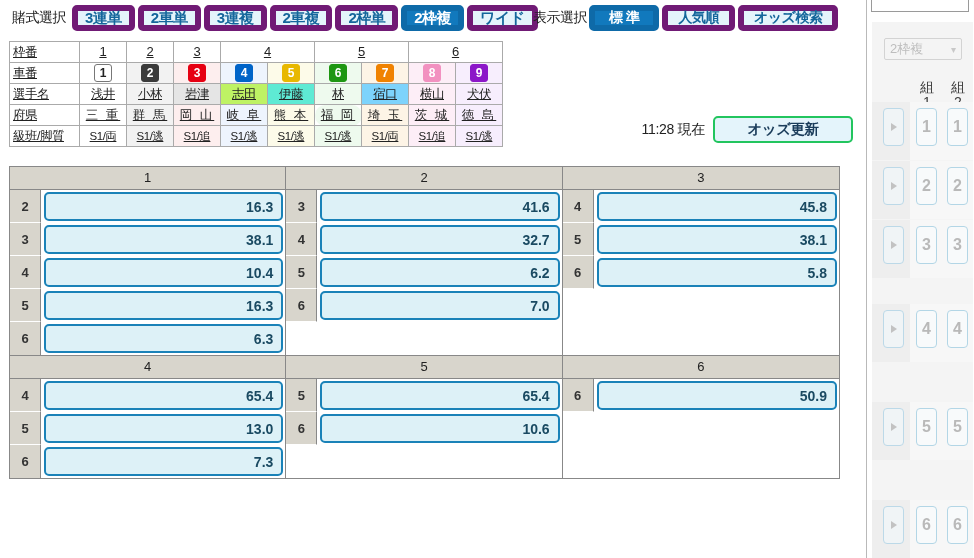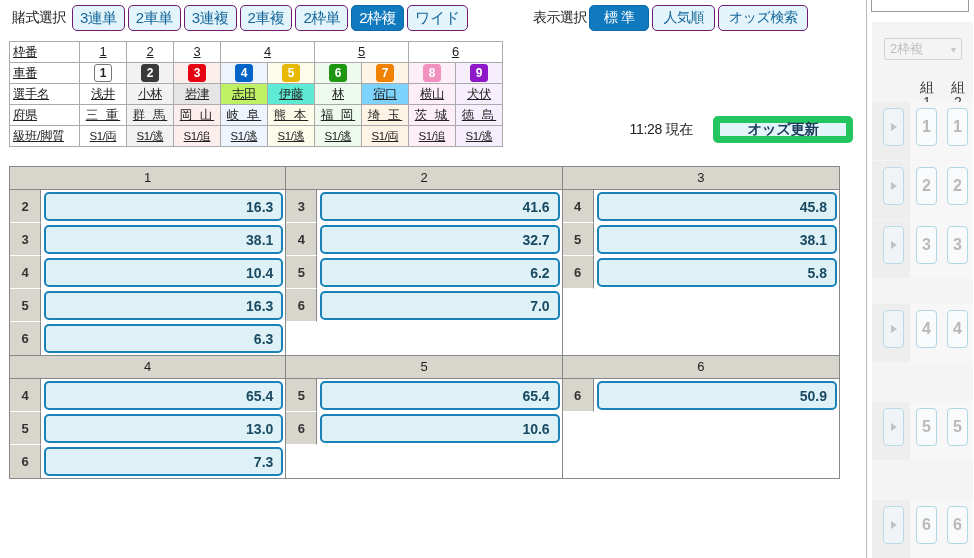--- a/index.html
+++ b/index.html
@@ -38,24 +38,24 @@
     align-items: center;
     gap: 3px;
   }
   .tab-btn {
     display: inline-flex;
     align-items: center;
     justify-content: center;
     height: 26px;
     padding: 0 7px;
     border-radius: 5px;
-    border: 1px solid #701a75;
+    border: 6px solid #701a75;
     background: #e4f4fb;
     color: #14669b;
-    font-weight: normal;
+    font-weight: bold;
     font-size: 15px;
     letter-spacing: -0.5px;
     white-space: nowrap;
     box-sizing: border-box;
     cursor: pointer;
   }
   .tab-btn.active {
     background: #1179bd;
     border-color: #0e6aa8;
     color: #ffffff;
@@ -128,31 +128,31 @@
     font-size: 14px;
     color: #222;
     letter-spacing: -0.5px;
     white-space: nowrap;
   }
   #update-row {
     margin-top: 8px;
     display: flex;
     align-items: center;
     justify-content: flex-end;
-    gap: 20px;
+    gap: 8px;
   }
   #update-time {
     font-size: 14px;
     color: #222;
     letter-spacing: -0.3px;
   }
   #odds-update-button {
     width: 140px;
     height: 27px;
-    border: 7px solid #22c55e;
+    border: 2px solid #22c55e;
     border-radius: 5px;
     background: #e4f4fb;
     color: #1a3c5a;
     font-weight: bold;
     font-size: 14.5px;
     letter-spacing: -0.5px;
     display: inline-flex;
     align-items: center;
     justify-content: center;
     cursor: pointer;
@@ -425,21 +425,21 @@
         <td class="cell pname" style="background: rgb(253, 238, 247);">横山</td>
         <td class="cell pname" style="background: rgb(247, 238, 253);">犬伏</td>
       </tr>
       <tr>
         <td class="rowhdr">府県</td>
         <td class="cell pref" style="background: rgb(255, 255, 255);">三 重</td>
         <td class="cell pref" style="background: rgb(242, 242, 242);">群 馬</td>
         <td class="cell pref" style="background: rgb(253, 238, 238);">岡 山</td>
         <td class="cell pref" style="background: rgb(238, 244, 253);">岐 阜</td>
         <td class="cell pref" style="background: rgb(253, 251, 233);">熊 本</td>
-        <td class="cell pref" style="background: rgb(238, 250, 238);">福 岡</td>
+        <td class="cell pref" style="background: rgb(238, 250, 238); border-radius: 10px;">福 岡</td>
         <td class="cell pref" style="background: rgb(253, 244, 230);">埼 玉</td>
         <td class="cell pref" style="background: rgb(253, 238, 247);">茨 城</td>
         <td class="cell pref" style="background: rgb(247, 238, 253);">徳 島</td>
       </tr>
       <tr>
         <td class="rowhdr">級班/脚質</td>
         <td class="cell pgrade" style="background: rgb(255, 255, 255);">S1/両</td>
         <td class="cell pgrade" style="background: rgb(242, 242, 242);">S1/逃</td>
         <td class="cell pgrade" style="background: rgb(253, 238, 238);">S1/追</td>
         <td class="cell pgrade" style="background: rgb(238, 244, 253);">S1/逃</td>

